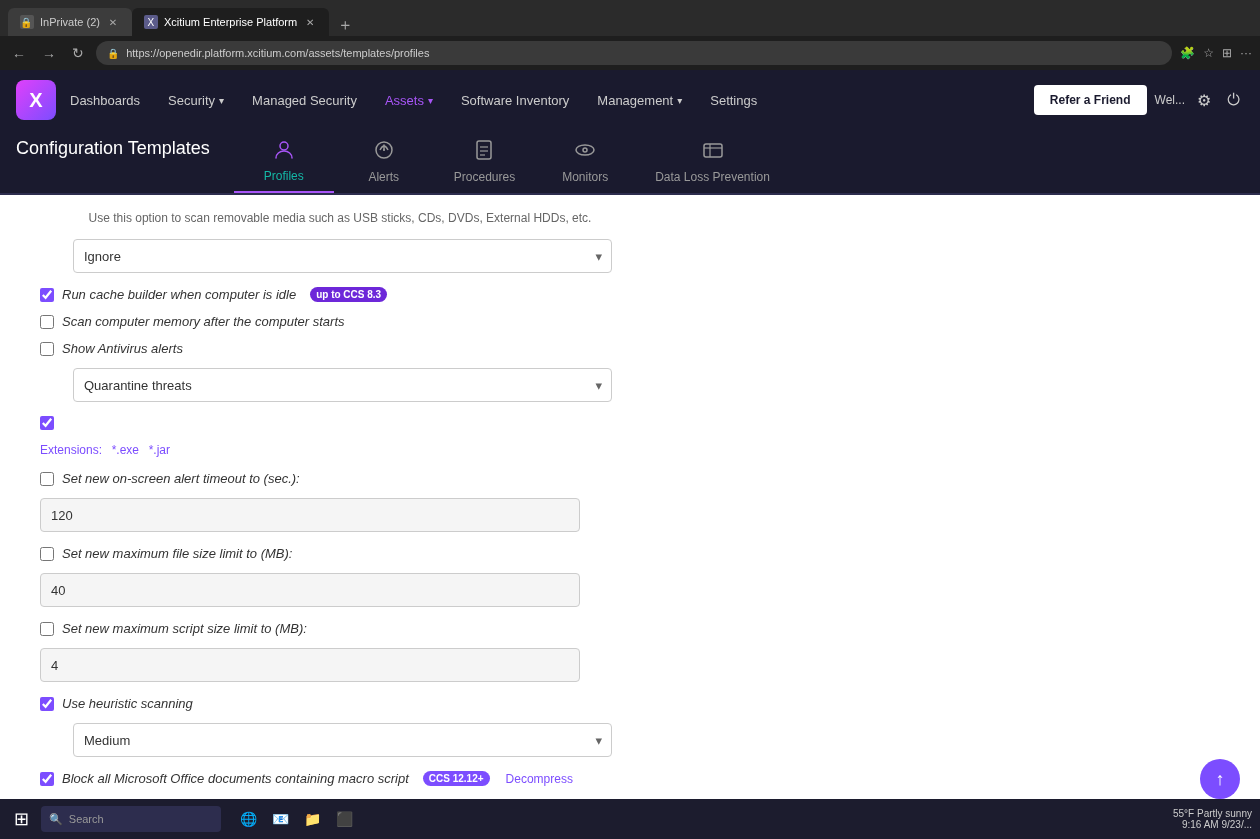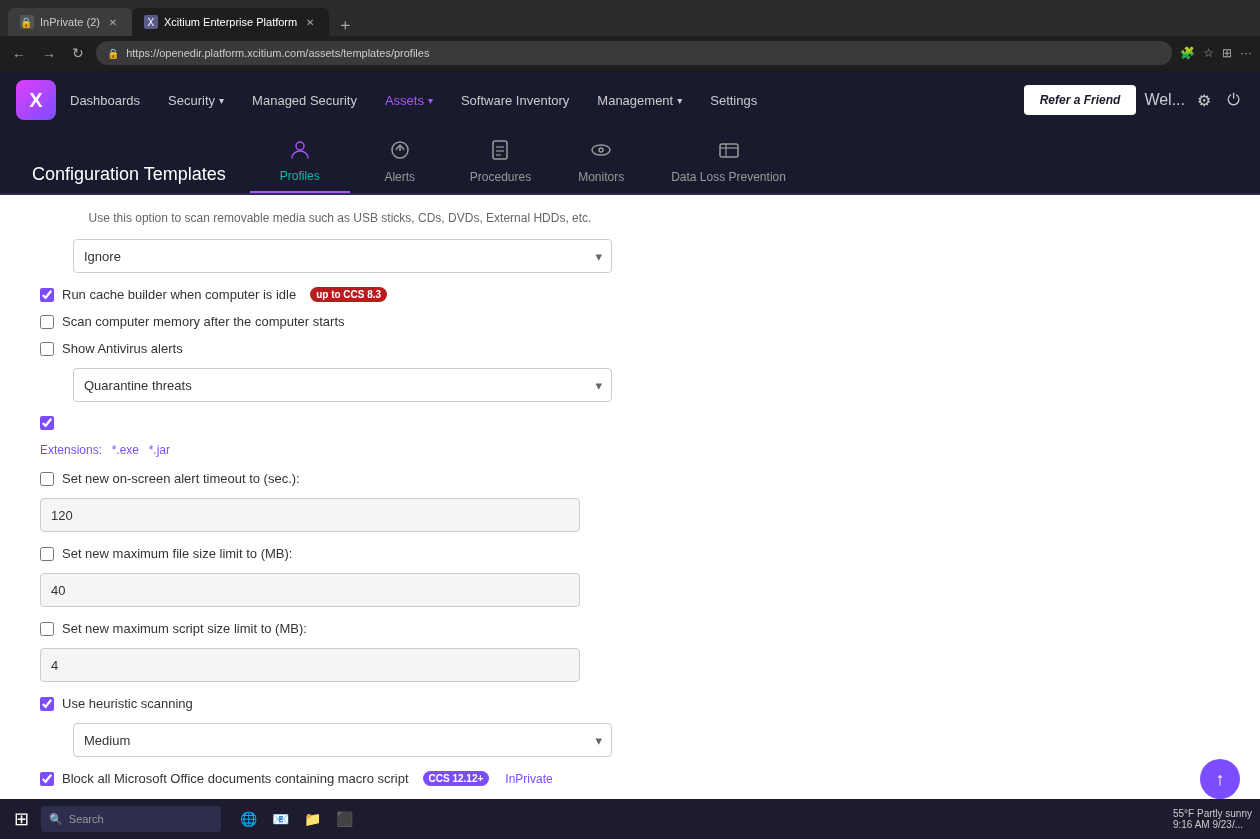--- a/index.html
+++ b/index.html
@@ -22,45 +22,45 @@
     .browser-actions { display: flex; gap: 8px; color: #aaa; font-size: 12px; }
 
     
     .app-nav { background: #1a1a2e; height: 60px; display: flex; align-items: center; padding: 0 16px; gap: 0; }
     .logo-x { width: 40px; height: 40px; background: linear-gradient(135deg, #e040fb, #7c4dff); border-radius: 8px; display: flex; align-items: center; justify-content: center; color: white; font-weight: bold; font-size: 20px; }
     .nav-item { color: #ccc; font-size: 13px; padding: 0 14px; height: 60px; display: flex; align-items: center; cursor: pointer; gap: 4px; }
     .nav-item.active { color: #a855f7; }
     .nav-item .chevron { font-size: 10px; }
     .nav-spacer { flex: 1; }
     .nav-right { display: flex; align-items: center; gap: 8px; }
-    .refer-btn { background: white; color: #1a1a2e; border: none; border-radius: 4px; padding: 8px 16px; font-size: 12px; font-weight: 600; cursor: pointer; font-style: italic; }
+    .refer-btn { background: white; color: #1a1a2e; border: none; border-radius: 4px; padding: 8px 16px; font-size: 12px; font-weight: 600; cursor: pointer; }
     .nav-icon-btn { color: #ccc; font-size: 16px; cursor: pointer; padding: 4px; }
-    .welcome-text { color: #ccc; font-size: 16px; }
-
-    
-    .sub-nav { background: #1a1a2e; border-bottom: 2px solid #2d2d4e; display: flex; align-items: flex-end; padding: 0 32px; }
+    .welcome-text { color: #ccc; font-size: 12px; }
+
+    
+    .sub-nav { background: #1a1a2e; border-bottom: 2px solid #2d2d4e; display: flex; align-items: flex-start; padding: 0 16px; }
     .page-title { color: #fff; font-size: 18px; font-weight: 500; display: flex; align-items: center; padding: 8px 24px 8px 0; white-space: nowrap; }
     .sub-nav-tabs { display: flex; gap: 0; }
     .sub-tab { display: flex; flex-direction: column; align-items: center; justify-content: center; padding: 8px 20px; cursor: pointer; gap: 4px; color: #999; min-width: 100px; }
     .sub-tab.active { color: #14b8a6; border-bottom: 2px solid #a855f7; }
     .sub-tab .tab-icon { font-size: 18px; }
     .sub-tab .tab-label { font-size: 12px; }
 
     
     .main-content { background: #fff; padding: 0; overflow-y: auto; height: calc(839px - 36px - 34px - 60px - 65px); }
     .content-inner { padding: 16px 40px; max-width: 680px; }
 
     
     .hint-text { color: #666; font-size: 12px; margin-bottom: 12px; text-align: center; }
     .form-row { margin-bottom: 14px; }
     .select-wrapper { position: relative; width: 572px; padding-left: 33px; }
     .form-select { width: 100%; height: 34px; border: 1px solid #ccc; border-radius: 4px; padding: 0 32px 0 10px; font-size: 13px; color: #333; background: #fff; appearance: none; cursor: pointer; }
     .select-arrow { position: absolute; right: 10px; top: 50%; transform: translateY(-50%); color: #666; pointer-events: none; }
     .checkbox-row { display: flex; align-items: center; gap: 8px; margin-bottom: 12px; }
-    .checkbox-row label { font-size: 13px; color: #333; }
+    .checkbox-row label { font-size: 13px; color: #333; font-style: italic; }
     input[type="checkbox"] { width: 14px; height: 14px; cursor: pointer; accent-color: #7c4dff; }
     input[type="checkbox"]:checked { accent-color: #7c4dff; }
     .badge { display: inline-block; background: #00bcd4; color: white; font-size: 10px; padding: 2px 6px; border-radius: 10px; margin-left: 6px; font-weight: 600; }
     .badge-purple { background: #7c4dff; }
     .extensions-row { margin-bottom: 14px; }
     .extensions-label { color: #7c4dff; font-size: 12px; display: inline; cursor: pointer; }
     .ext-tag { color: #7c4dff; font-size: 12px; margin-left: 6px; cursor: pointer; }
     .form-input { width: 540px; height: 34px; border: 1px solid #ccc; border-radius: 4px; padding: 0 10px; font-size: 13px; color: #333; background: #f9f9f9; }
     .form-input:disabled { background: #f0f0f0; color: #999; }
     .scroll-btn { position: fixed; right: 20px; bottom: 40px; width: 40px; height: 40px; background: #7c4dff; border-radius: 50%; display: flex; align-items: center; justify-content: center; color: white; cursor: pointer; font-size: 18px; }
@@ -208,21 +208,21 @@
           <option>Scan</option>
           <option>Block</option>
         </select>
         <span class="select-arrow">▾</span>
       </div>
     </div>
 
     <div class="form-row checkbox-row">
       <input type="checkbox" id="cb-cache" checked="" style="">
       <label for="cb-cache">Run cache builder when computer is idle</label>
-      <span class="badge" style="background:#b91c1c;">up to CCS 8.3</span>
+      <span class="badge" style="background:#6d28d9;">up to CCS 8.3</span>
     </div>
 
     <div class="form-row checkbox-row">
       <input type="checkbox" id="cb-memory" style="">
       <label for="cb-memory">Scan computer memory after the computer starts</label>
     </div>
 
     <div class="form-row checkbox-row">
       <input type="checkbox" id="cb-alerts" style="">
       <label for="cb-alerts">Show Antivirus alerts</label>
@@ -287,38 +287,38 @@
           <option>High</option>
         </select>
         <span class="select-arrow">▾</span>
       </div>
     </div>
 
     <div class="form-row checkbox-row">
       <input type="checkbox" id="cb-macro" checked="" style="">
       <label for="cb-macro">Block all Microsoft Office documents containing macro script</label>
       <span class="badge badge-purple">CCS 12.12+</span>
-      <span style="color:#7c4dff; font-size:12px; margin-left:8px; cursor:pointer;">InPrivate</span>
+      <span style="color:#7c4dff; font-size:12px; margin-left:8px; cursor:pointer;">Decompress</span>
     </div>
 
   </div>
 </div>
 
 <div class="scroll-btn">↑</div>
 
 <div class="taskbar" style="position:absolute; bottom:0; left:0; right:0; height:40px; background:#1c1c2e; display:flex; align-items:center; padding:0 8px; gap:6px;">
   <div class="taskbar-start" style="background:transparent; color:#fff; font-size:18px; padding:4px 6px;">⊞</div>
   <div class="taskbar-search" style="background:#2d2d4e; border-radius:4px; width:180px; height:26px; display:flex; align-items:center; padding:0 8px; gap:6px; color:#999; font-size:11px;">
     <span>🔍</span>
     <span>Search</span>
   </div>
   <div style="display:flex; gap:4px; margin-left:8px;">
     <div style="width:28px; height:28px; display:flex; align-items:center; justify-content:center; cursor:pointer; font-size:14px;">🌐</div>
     <div style="width:28px; height:28px; display:flex; align-items:center; justify-content:center; cursor:pointer; font-size:14px;">📧</div>
     <div style="width:28px; height:28px; display:flex; align-items:center; justify-content:center; cursor:pointer; font-size:14px;">📁</div>
     <div style="width:28px; height:28px; display:flex; align-items:center; justify-content:center; cursor:pointer; font-size:14px;">⬛</div>
   </div>
   <div style="flex:1;"></div>
-  <div style="color:#ccc; font-size:10px; text-align:left;">
+  <div style="color:#ccc; font-size:10px; text-align:right;">
     <div style="font-size:10px; color:#ccc;">55°F Partly sunny</div>
     <div style="font-size:10px; color:#ccc;">9:16 AM 9/23/...</div>
   </div>
 </div>
 
 </body></html>

